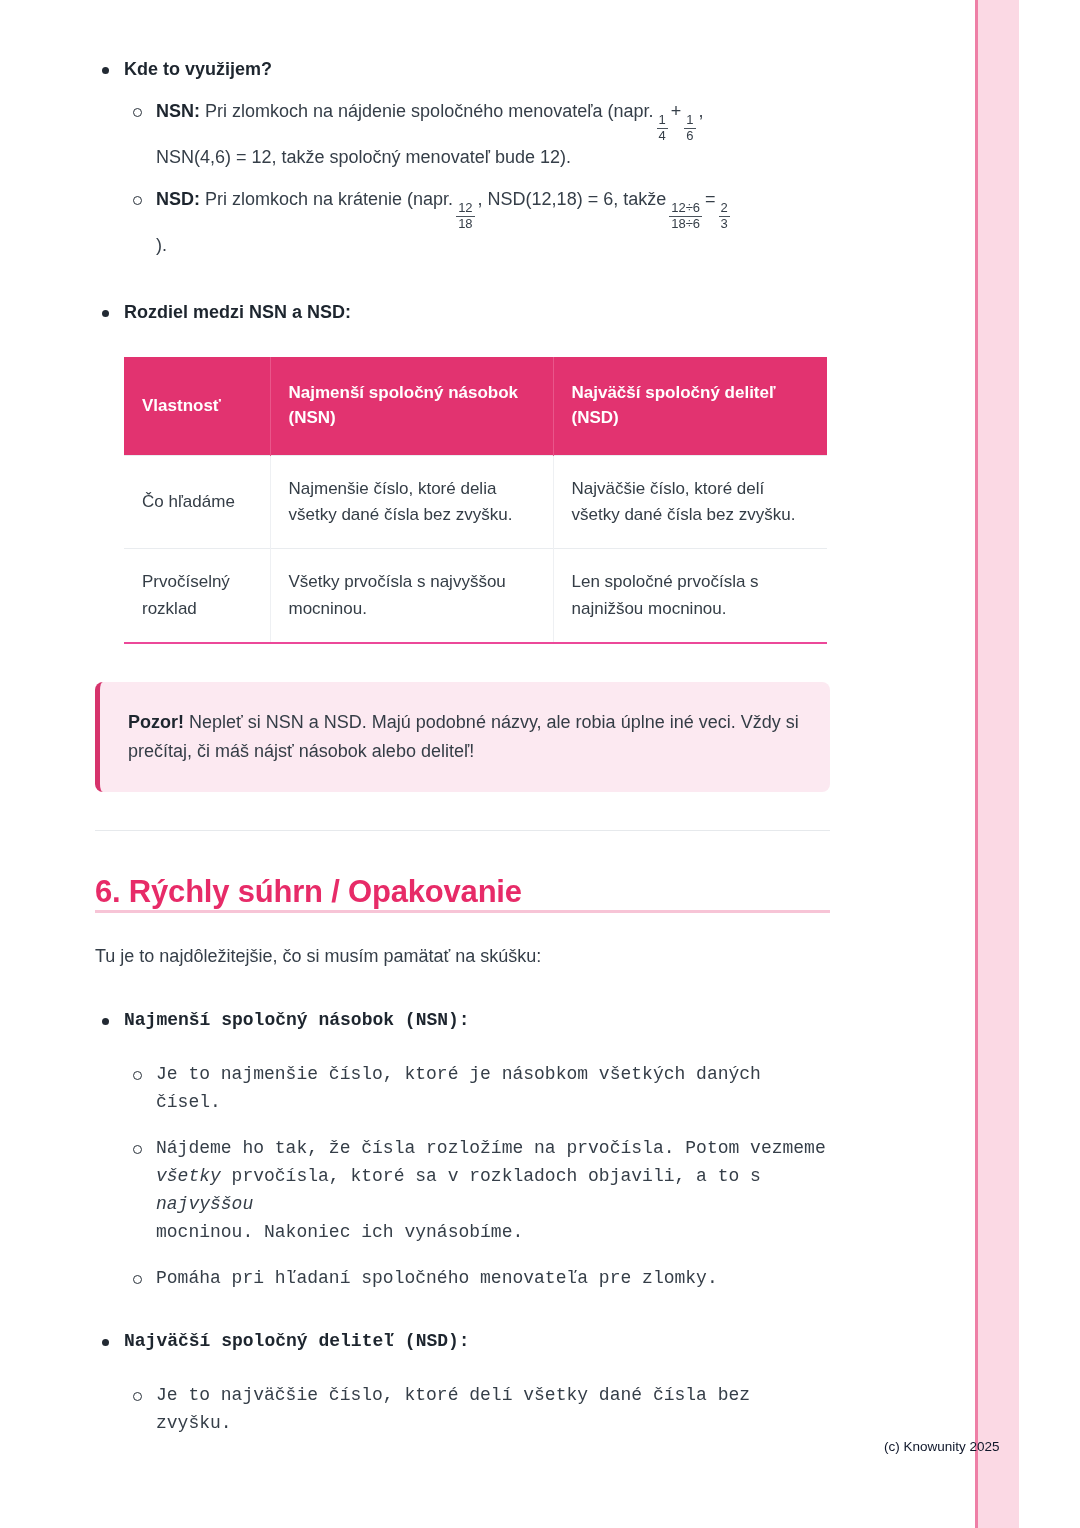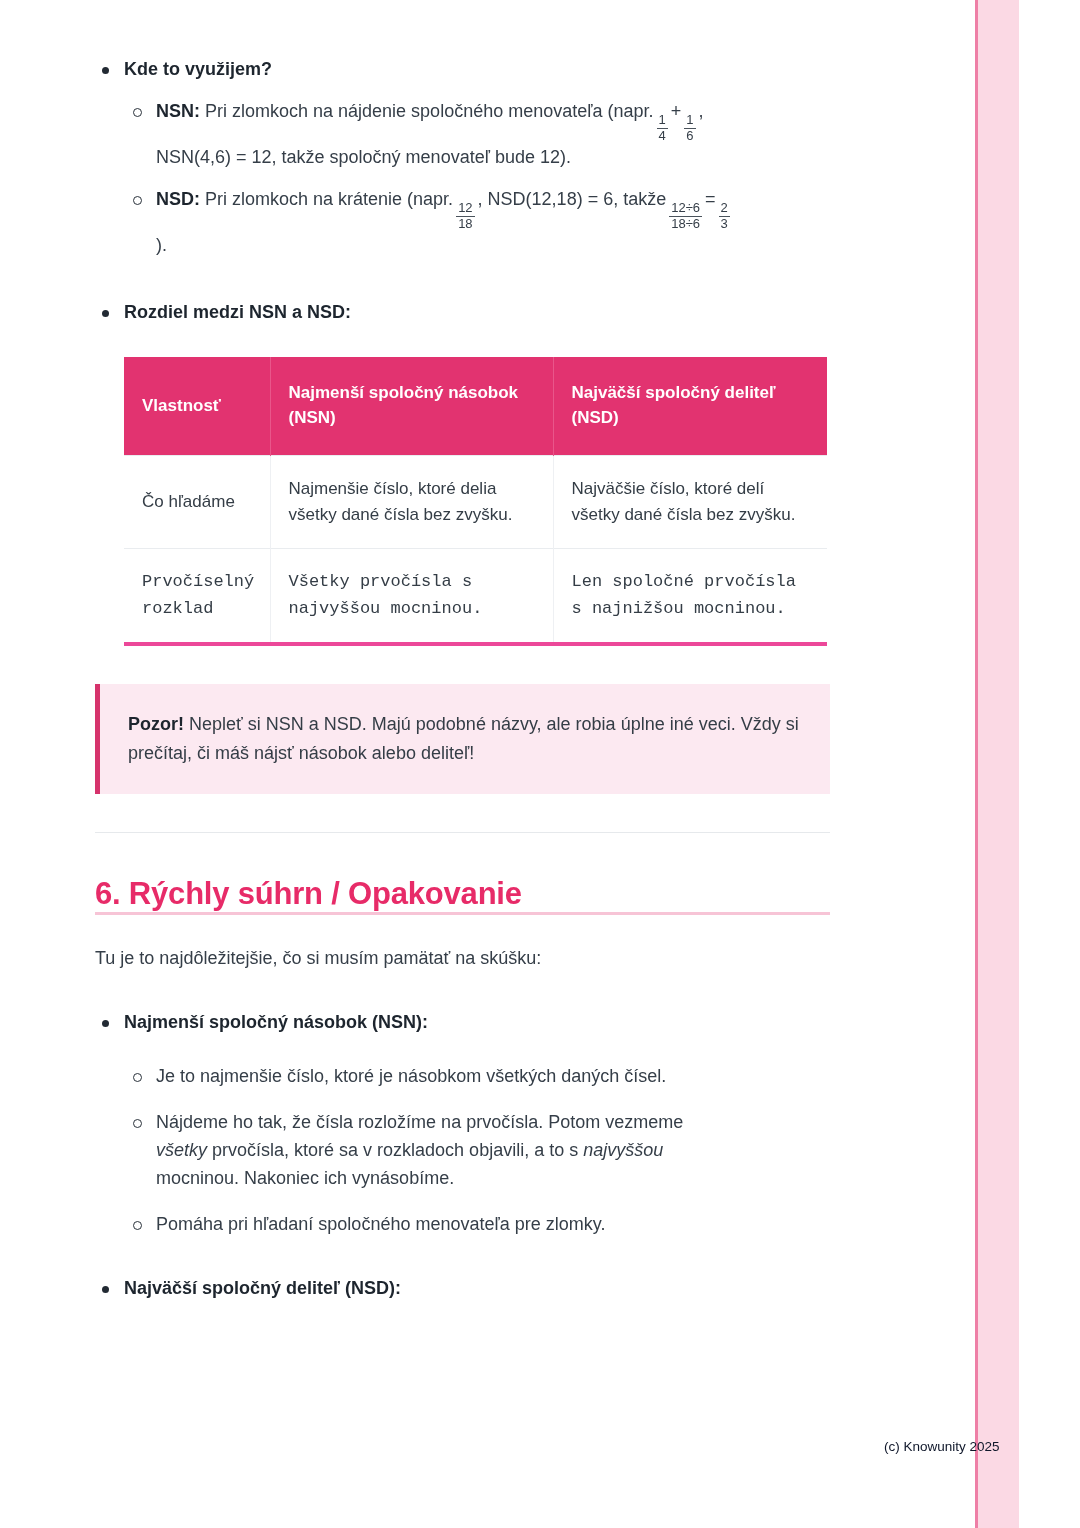--- a/index.html
+++ b/index.html
@@ -61,44 +61,44 @@
     background: #e23370; color: #ffffff; font-weight: 700;
     text-align: left; padding: 24px 18px; line-height: 1.45; vertical-align: middle;
   }
   th + th { border-left: 1px solid #e9568a; }
   td {
     padding: 20px 18px; line-height: 1.55; vertical-align: middle;
     color: #343d46; border-top: 1px solid #e9ecef; background: #ffffff;
   }
   td + td { border-left: 1px solid #eef0f3; }
   tbody tr.alt td { background: #f8f9fa; }
-  tbody tr:last-child td { border-bottom: 4px solid #ec4899; font-family: Liberation Mono, monospace; }
+  tbody tr:last-child td { border-bottom: 2px solid #ec4899; }
 
   .callout {
     margin-top: 38px;
     background: #fce9f1;
     border-left: 5px solid #d6336c;
-    border-radius: 0;
+    border-radius: 8px;
     padding: 26px 28px;
     line-height: 1.62;
     color: #343d46;
   }
 
   .divider { margin-top: 38px; border-top: 1px solid #e6e9ec; height: 0; }
 
   .h2 {
     margin-top: 42px;
     font-size: 31px; font-weight: 800; letter-spacing: -0.2px;
     color: #e72b68;
     border-bottom: 3px solid #f7c4d6;
     line-height: 1.2;
   }
 
   .intro { margin-top: 30px; }
-  .sum-l1 { margin-top: 36px; }
+  .sum-l1 { margin-top: 36px; font-family: Liberation Mono, monospace; }
 
   .watermark {
     position: absolute; top: 1437px; left: 884px;
     font-size: 13.5px; color: #0f172a; z-index: 5;
   }
 </style>
 </head>
 <body>
 
 <div class="stripe"></div>
@@ -231,20 +231,30 @@
           </ul>
         </div>
       </div>
     </li>
 
     <li>
       <div class="li">
         <span class="dot"></span>
         <div class="li-body">
           <p class="bold">Najväčší spoločný deliteľ (NSD):</p>
+          <ul class="l2 sum-l2">
+            <li>
+              <div class="li">
+                <span class="circ"></span>
+                <div class="li-body">
+                  <p>Je to najväčšie číslo, ktoré delí všetky dané čísla bez zvyšku.</p>
+                </div>
+              </div>
+            </li>
+          </ul>
         </div>
       </div>
     </li>
   </ul>
 
 </div>
 
 <div class="watermark">(c) Knowunity 2025</div>
 
 </body></html>

